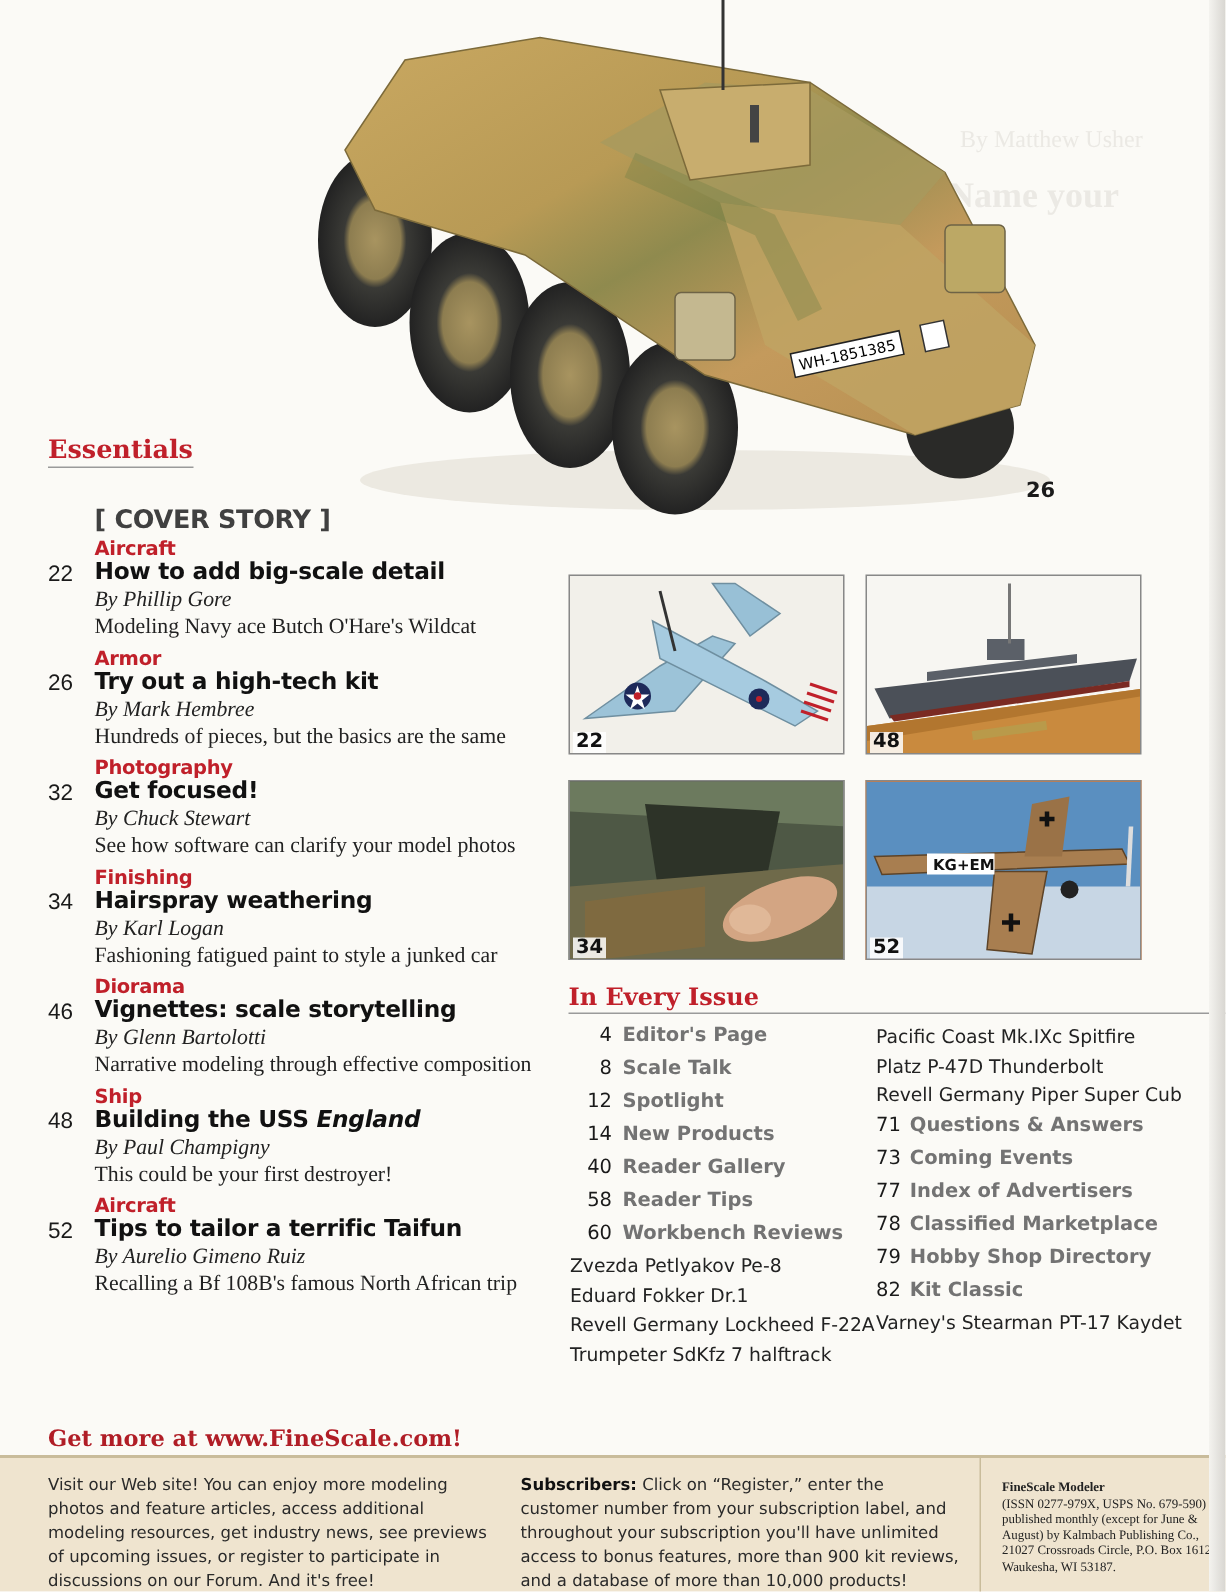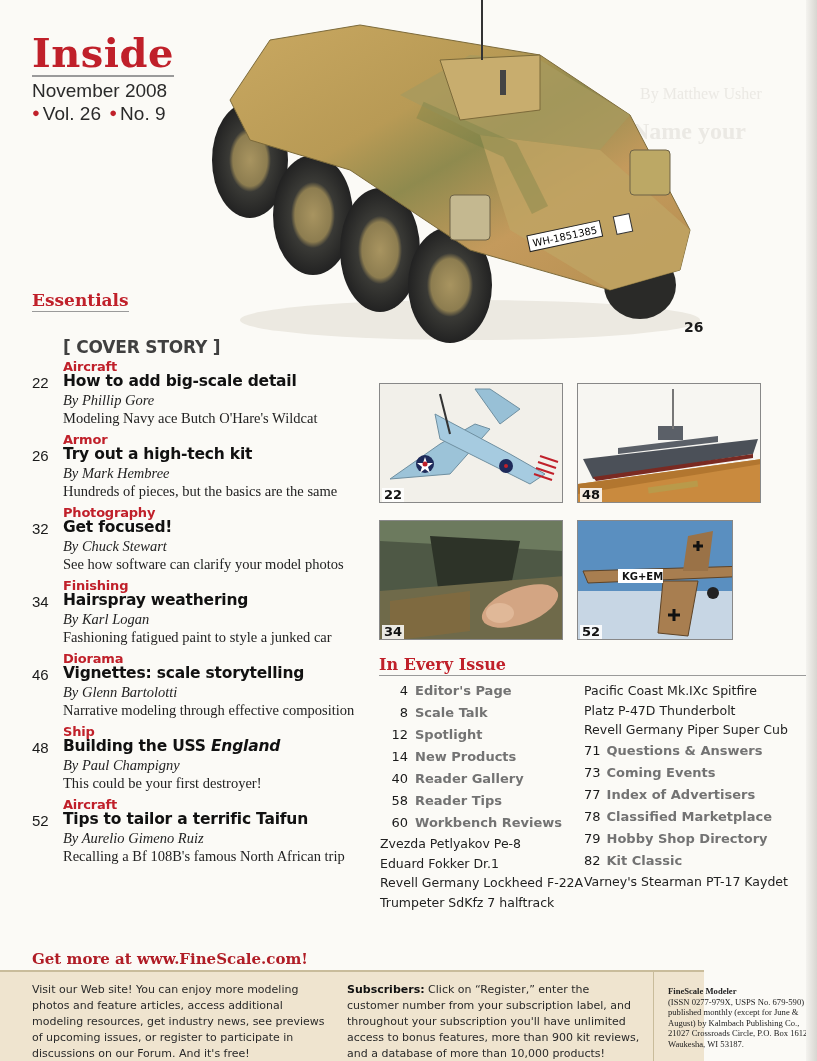--- a/index.html
+++ b/index.html
@@ -65,47 +65,39 @@
   .col .row .lbl { font-weight: bold; color: #737373; }
   .col .sub { height: 19.5px; font-size: 12.5px; line-height: 19.5px; white-space: nowrap; color: #222; }
   .col2 .row .n { width: auto; margin-right: 6px; }
 
   
   .footer-heading {
     position: absolute; left: 32px; top: 950px;
     font-family: "DejaVu Serif", serif; font-weight: bold; color: #b01d26; font-size: 15px;
   }
   .footer {
-    position: absolute; left: 0; top: 970px; width: 704px; height: 91px;
+    position: absolute; left: 0; top: 970px; width: 817px; height: 91px;
     background: #efe4cf; border-top: 2px solid #c9bc9b;
   }
   .footer .c1 { position: absolute; left: 32px; top: 10px; width: 300px; font-size: 11px; line-height: 16px; color: #2a2a2a; }
   .footer .c2 { position: absolute; left: 347px; top: 10px; width: 295px; font-size: 11px; line-height: 16px; color: #2a2a2a; }
   .footer .c2 b { color: #111; }
   .footer .divider { position: absolute; left: 653px; top: 0; width: 1px; height: 91px; background: #c9bc9b; }
   .footer .c3 { position: absolute; left: 668px; top: 14px; width: 145px; font-family: "Liberation Serif", serif; font-size: 8.6px; line-height: 10.6px; color: #222; }
   .footer .c3 b { font-weight: bold; }
   .rightedge { position: absolute; left: 806px; top: 0; width: 11px; height: 1061px; background: linear-gradient(to right, #f4f3ef, #d8d6d1); }
 </style>
 </head>
 <body>
 
 <div class="page">
 
   <div class="ghost" style="left:640px;top:85px;font-size:16px;">By Matthew Usher</div>
   <div class="ghost" style="left:632px;top:118px;font-size:24px;font-weight:bold;">Name your</div>
 
-  <div class="masthead">
-    <div class="title">Inside</div>
-    <div class="date">November 2008</div>
-    <div class="vol">
-      <span class="dot">●</span><span>Vol. 26</span>
-      <span class="dot" style="margin-left:3px;">●</span><span>No. 9</span>
-    </div>
-  </div>
 
   <svg class="hero" viewBox="0 0 500 345">
     <defs>
       <linearGradient id="camo" x1="0" y1="0" x2="1" y2="1">
         <stop offset="0" stop-color="#c9a861"></stop>
         <stop offset="0.35" stop-color="#b89a55"></stop>
         <stop offset="0.5" stop-color="#8f8a4e"></stop>
         <stop offset="0.7" stop-color="#c49a5c"></stop>
         <stop offset="1" stop-color="#b58f50"></stop>
       </linearGradient>
@@ -237,21 +229,21 @@
       <rect width="184" height="120" fill="#4e5845"></rect>
       <path d="M 0 0 L 184 0 L 184 30 L 0 20 Z" fill="#6c7a5e"></path>
       <path d="M 50 15 L 140 20 L 130 70 L 60 80 Z" fill="#2d3328"></path>
       <path d="M 0 70 L 184 55 L 184 120 L 0 120 Z" fill="#6f6a4a"></path>
       <path d="M 10 80 L 90 70 L 90 110 L 10 120 Z" fill="#8a6a3b" opacity="0.6"></path>
       <ellipse cx="140" cy="85" rx="40" ry="18" fill="#d3a583" transform="rotate(-20 140 85)"></ellipse>
       <ellipse cx="120" cy="92" rx="14" ry="10" fill="#e0b898"></ellipse>
     </svg>
     <span class="num">34</span>
   </div>
-  <div class="thumb" style="left:577px;top:520px;width:156px;height:120px;background:#f97316;">
+  <div class="thumb" style="left:577px;top:520px;width:184px;height:120px;background:#f97316;">
     <svg width="184" height="120" viewBox="0 0 184 120">
       <rect width="184" height="120" fill="#5a8fc0"></rect>
       <rect y="70" width="184" height="50" fill="#c7d6e4"></rect>
       <path d="M 5 50 L 170 45 L 175 55 L 10 62 Z" fill="#a87e50" stroke="#5d4327"></path>
       <path d="M 110 15 L 135 10 L 130 50 L 105 50 Z" fill="#9a7247"></path>
       <path d="M 85 60 L 120 60 L 110 115 L 80 112 Z" fill="#a87e50" stroke="#5d4327"></path>
       <rect x="40" y="48" width="45" height="14" fill="#fff"></rect>
       <text x="44" y="59" font-size="10" font-weight="bold" font-family="DejaVu Sans, sans-serif" fill="#111">KG+EM</text>
       <path d="M 96 88 l 0 12 M 90 94 l 12 0" stroke="#111" stroke-width="3"></path>
       <path d="M 120 20 l 0 10 M 115 25 l 10 0" stroke="#111" stroke-width="3"></path>

